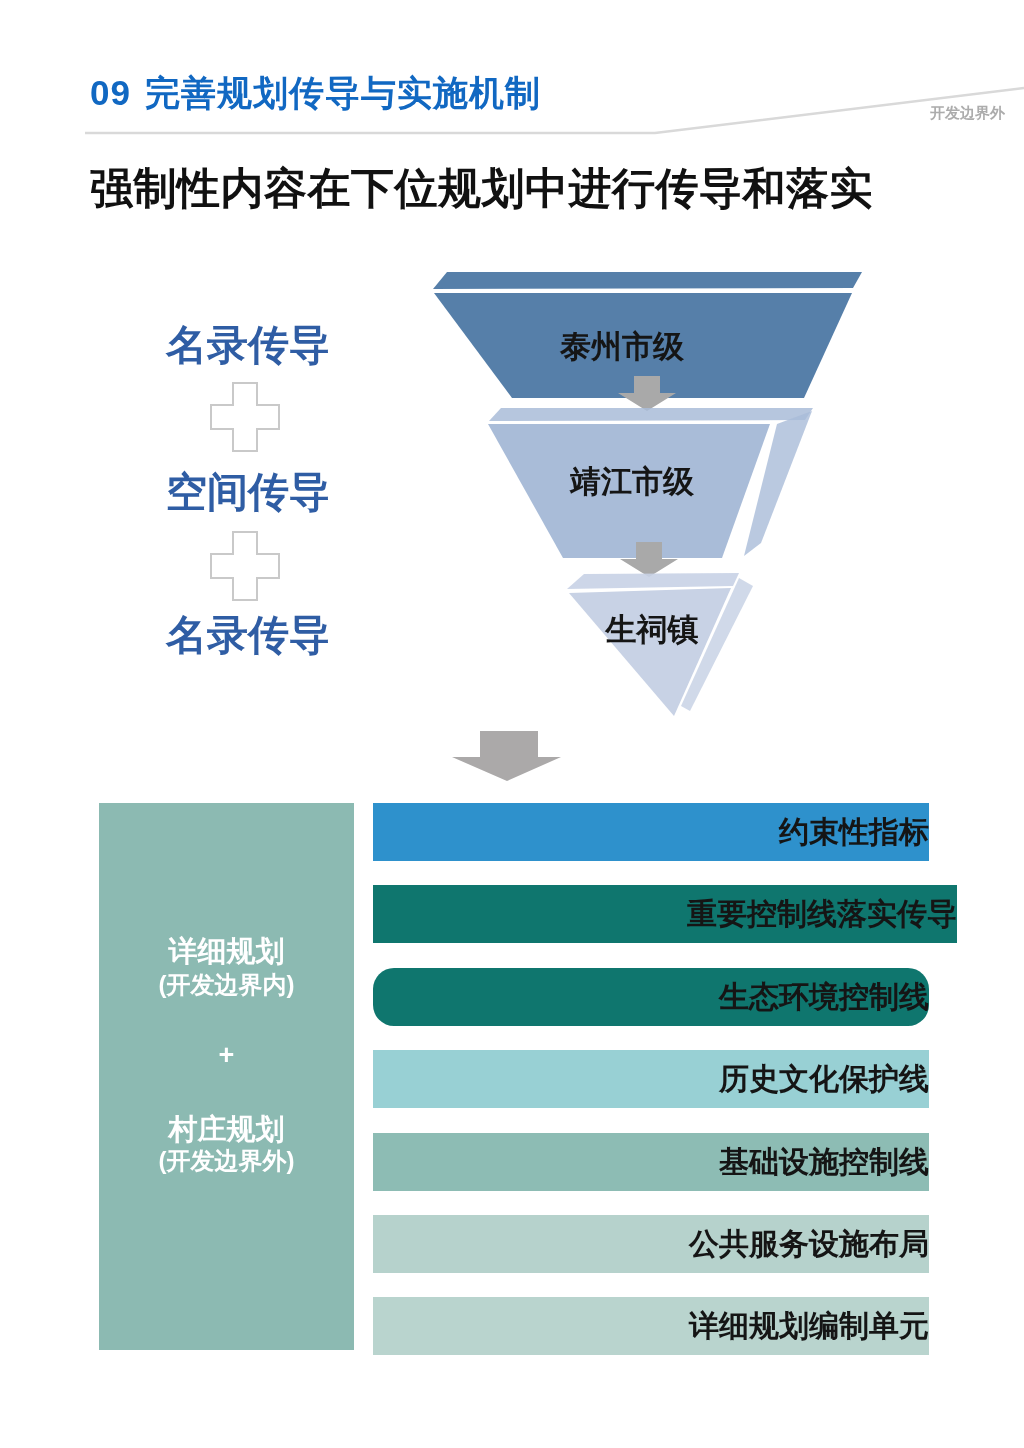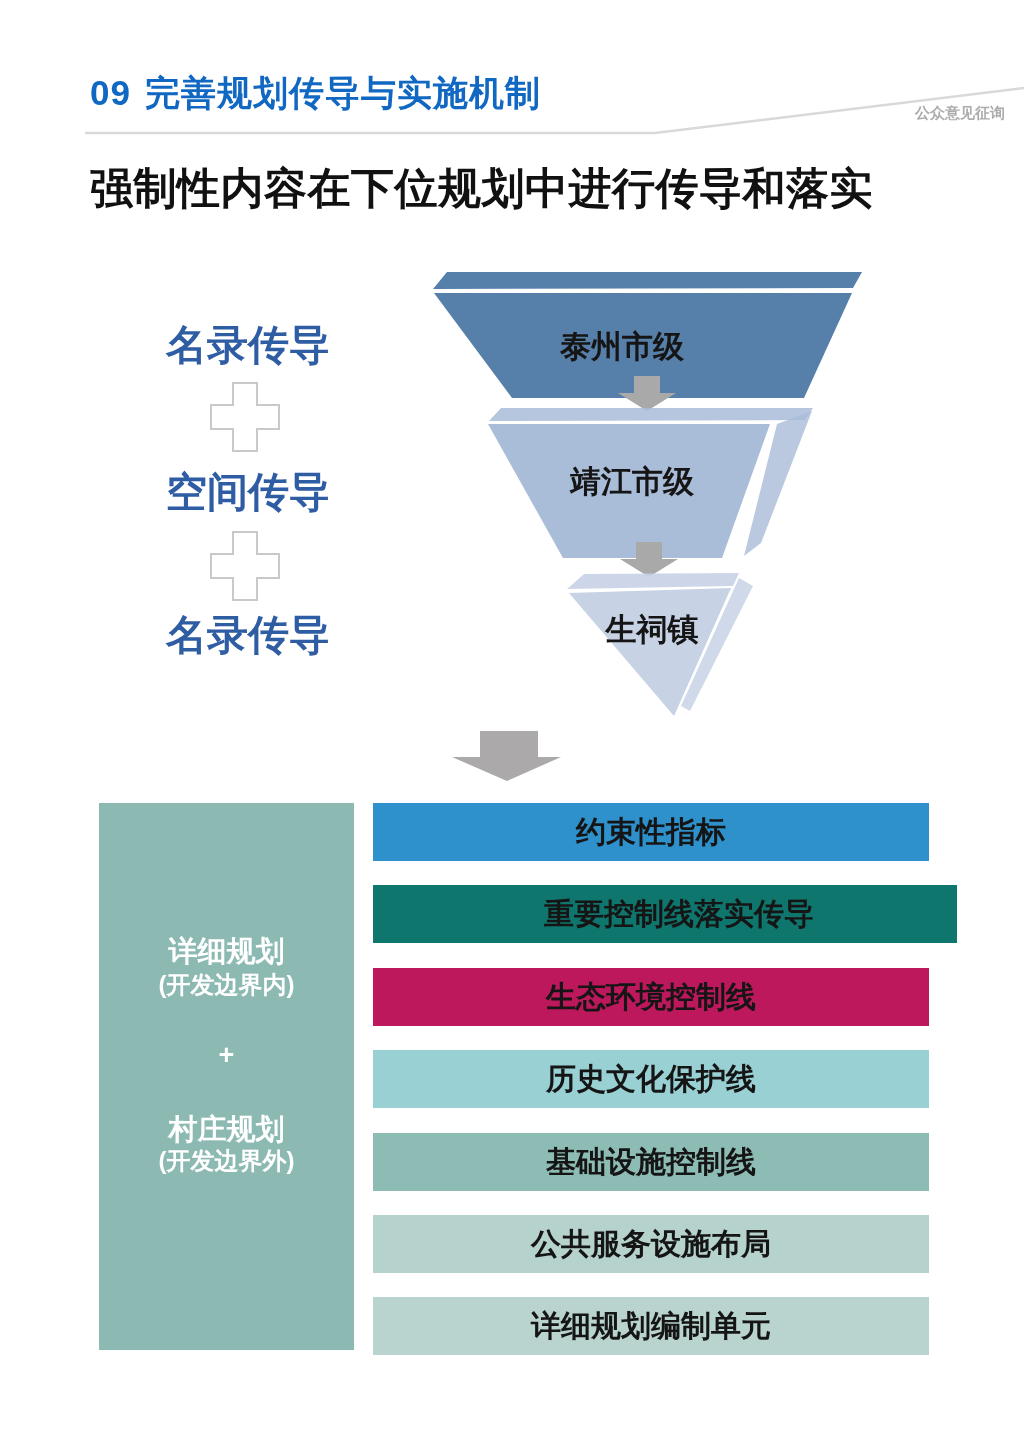--- a/index.html
+++ b/index.html
@@ -24,32 +24,32 @@
   .funnel-text{font-family:"Liberation Sans","DejaVu Sans",sans-serif;font-size:31px;font-weight:bold;fill:#151515;text-anchor:middle;}
   
   .plan-box{left:99px;top:803px;width:255px;height:547px;color:#fff;}
   .plan-box .bl{position:absolute;left:0;width:100%;text-align:center;font-weight:bold;white-space:nowrap;}
   .bl-1{top:129px;font-size:29px;}
   .bl-2{top:166px;font-size:24px;}
   .bl-plus{top:237px;font-size:27px;}
   .bl-3{top:307px;font-size:29px;}
   .bl-4{top:342px;font-size:24px;}
   
-  .bar{left:373px;width:556px;height:58px;line-height:58px;text-align:center;
+  .bar{left:373px;width:556px;height:58px;line-height:58px;text-align:right;
        font-size:30px;font-weight:bold;color:#151515;white-space:nowrap;}
 </style>
 </head>
 <body>
 
 <div class="canvas">
 
   <div class="abs page-title">
     <span class="num">09</span><span>完善规划传导与实施机制</span>
   </div>
-  <div class="abs meta meta-2">公众意见征询</div>
+  <div class="abs meta meta-2">开发边界外</div>
 
   <div class="abs subtitle">强制性内容在下位规划中进行传导和落实</div>
 
   <div class="abs trans-label t1">名录传导</div>
   <div class="abs trans-label t2">空间传导</div>
   <div class="abs trans-label t3">名录传导</div>
 
   <svg class="overlay" width="1024" height="1448" viewBox="0 0 1024 1448">
 
     <polyline points="85,133 655,133 1024,88" fill="none" stroke="#D9D9D9" stroke-width="2.5"></polyline>
@@ -81,19 +81,19 @@
   <div class="abs plan-box" style="background: rgb(140, 186, 178);">
     <div class="bl bl-1">详细规划</div>
     <div class="bl bl-2">(开发边界内)</div>
     <div class="bl bl-plus">+</div>
     <div class="bl bl-3">村庄规划</div>
     <div class="bl bl-4">(开发边界外)</div>
   </div>
 
   <div class="abs bar" style="top: 803px; background: rgb(46, 145, 204);">约束性指标</div>
   <div class="abs bar" style="top: 885px; background: #0f766e; padding-left: 28px;">重要控制线落实传导</div>
-  <div class="abs bar" style="top: 968px; background: #be185d;">生态环境控制线</div>
+  <div class="abs bar" style="top: 968px; background: #0f766e; border-radius: 21px;">生态环境控制线</div>
   <div class="abs bar" style="top: 1050px; background: rgb(152, 208, 212);">历史文化保护线</div>
   <div class="abs bar" style="top: 1133px; background: rgb(141, 188, 180);">基础设施控制线</div>
   <div class="abs bar" style="top: 1215px; background: rgb(182, 210, 204);">公共服务设施布局</div>
   <div class="abs bar" style="top: 1297px; background: rgb(185, 212, 206);">详细规划编制单元</div>
 
 </div>
 
 </body></html>

